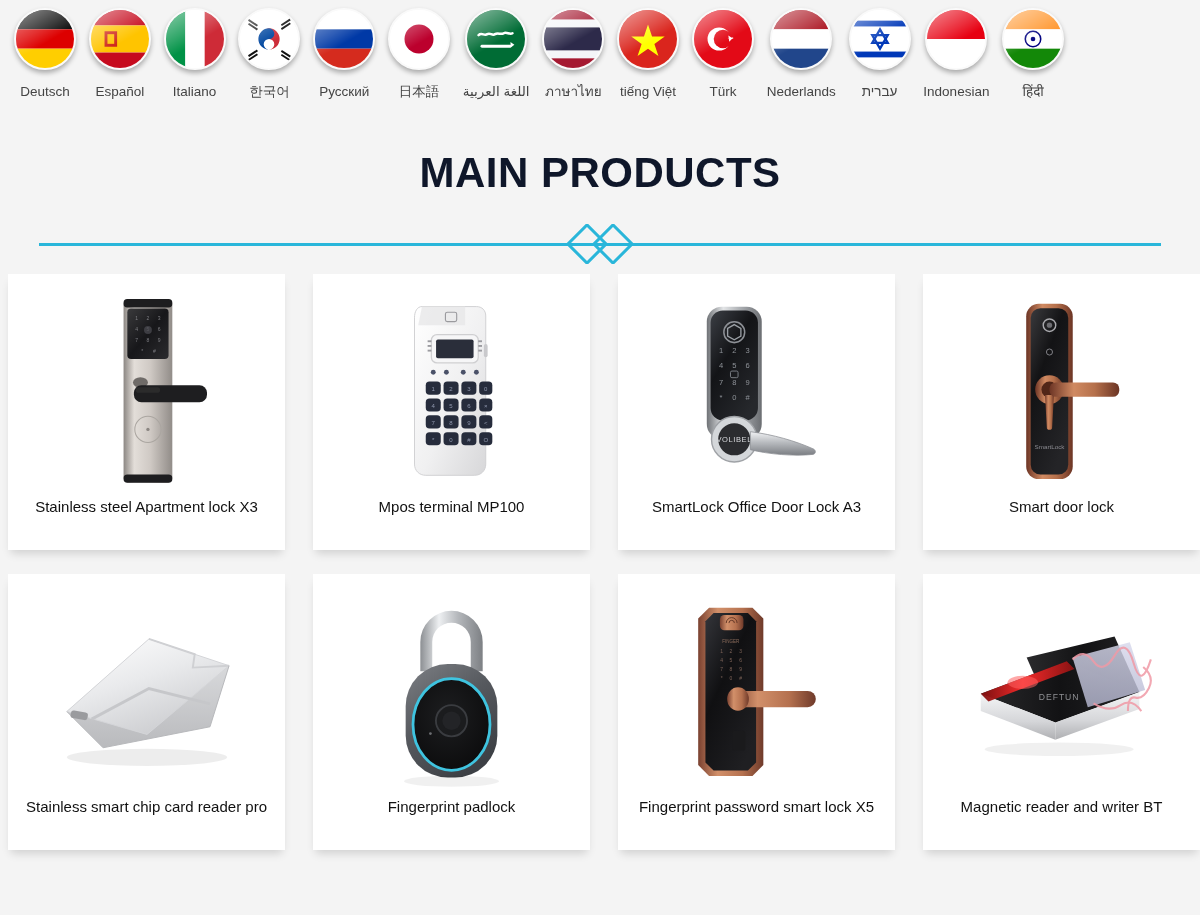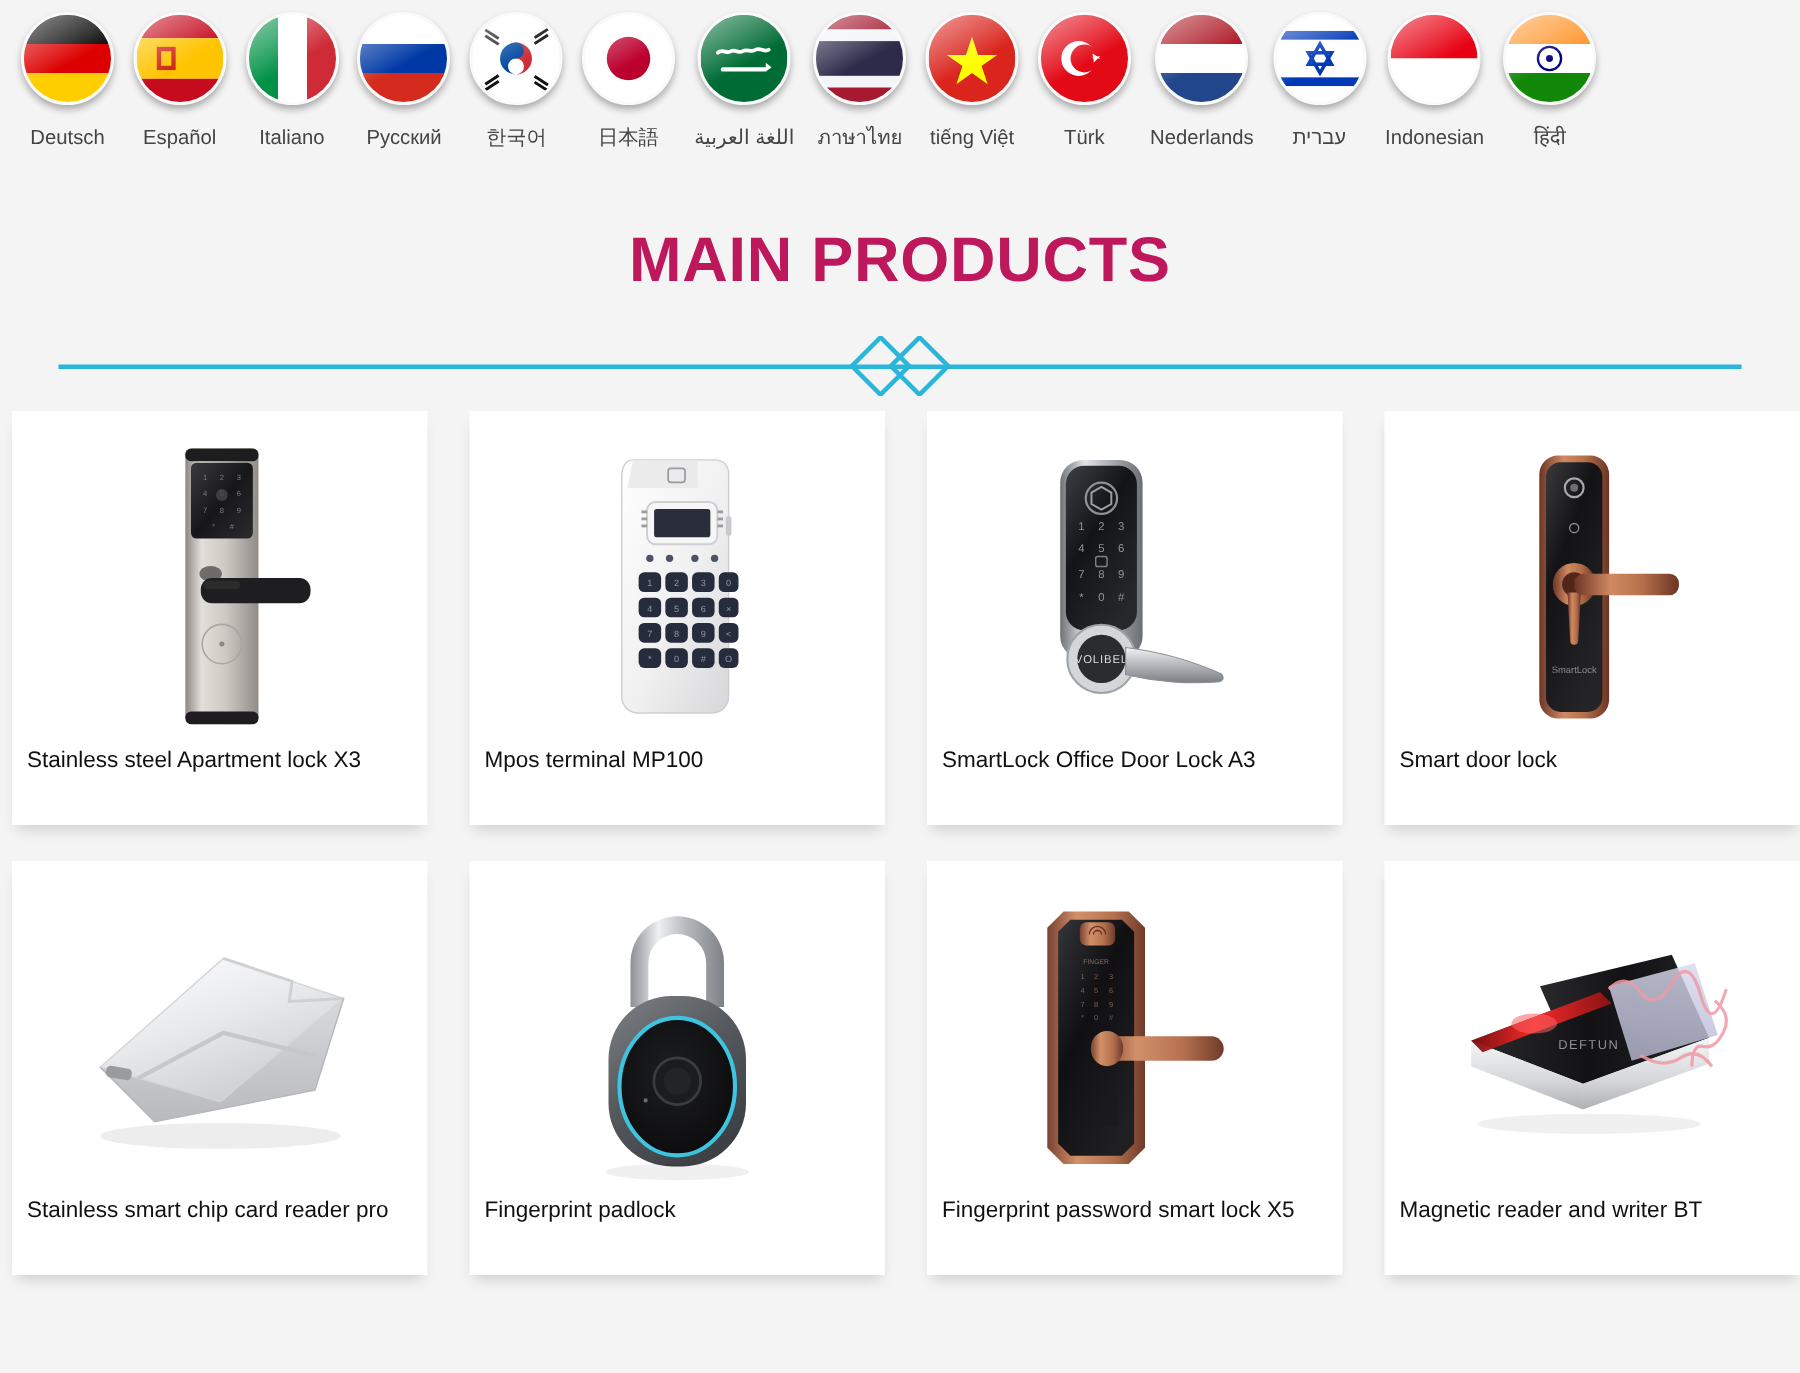--- a/index.html
+++ b/index.html
@@ -60,21 +60,21 @@
     line-height: 1;
     text-align: center;
   }
 
   
   #section-title {
     text-align: center;
     font-size: 42px;
     font-weight: bold;
     letter-spacing: 0.5px;
-    color: #be185d;
+    color: #0f172a;
     margin-top: 12px;
     line-height: 1;
   }
 
   
   #divider {
     position: relative;
     width: 1122px;
     margin: 30px auto 0 auto;
     height: 40px;
@@ -122,21 +122,21 @@
     width: 100%;
     display: flex;
     align-items: center;
     justify-content: center;
   }
   .product-image svg { display: block; }
 
   .product-title {
     font-size: 15px;
     color: #111;
-    text-align: left;
+    text-align: center;
     line-height: 1.15;
     width: 100%;
     padding: 0 4px;
   }
 </style>
 </head>
 <body>
 
 <div id="lang-bar">
   <div class="lang-row" id="lang-row" style="gap: 12.8104px;">
@@ -167,31 +167,20 @@
       <div class="lang-item">
         <div class="flag-circle">
           <svg id="flag-italy-icon" viewBox="0 0 60 60">
             <rect width="20" height="60" fill="#009246"></rect>
             <rect x="20" width="20" height="60" fill="#fff"></rect>
             <rect x="40" width="20" height="60" fill="#ce2b37"></rect>
           </svg>
           <div class="flag-gloss"></div>
         </div>
         <div class="lang-label">Italiano</div>
-      </div>
-      <div class="lang-item">
-        <div class="flag-circle">
-          <svg id="flag-russia-icon" viewBox="0 0 60 60">
-            <rect width="60" height="20" fill="#fff"></rect>
-            <rect y="20" width="60" height="20" fill="#0039a6"></rect>
-            <rect y="40" width="60" height="20" fill="#d52b1e"></rect>
-          </svg>
-          <div class="flag-gloss"></div>
-        </div>
-        <div class="lang-label">Русский</div>
       </div>
       <div class="lang-item">
         <div class="flag-circle">
           <svg id="flag-south-korea-icon" viewBox="0 0 60 60">
             <rect width="60" height="60" fill="#fff"></rect>
             <path d="M30 19a11 11 0 0 1 0 22 5.5 5.5 0 0 0 0-11 5.5 5.5 0 0 1 0-11z" fill="#cd2e3a"></path>
             <path d="M30 19a11 11 0 0 0 0 22 5.5 5.5 0 0 1 0-11 5.5 5.5 0 0 0 0-11z" fill="#0047a0"></path>
             <g fill="#111">
               <rect x="8" y="12" width="11" height="2" transform="rotate(33 13 13)"></rect>
               <rect x="8" y="16" width="11" height="2" transform="rotate(33 13 17)"></rect>
@@ -199,20 +188,31 @@
               <rect x="42" y="16" width="11" height="2" transform="rotate(-33 47 17)"></rect>
               <rect x="8" y="44" width="11" height="2" transform="rotate(-33 13 45)"></rect>
               <rect x="8" y="48" width="11" height="2" transform="rotate(-33 13 49)"></rect>
               <rect x="42" y="44" width="11" height="2" transform="rotate(33 47 45)"></rect>
               <rect x="42" y="48" width="11" height="2" transform="rotate(33 47 49)"></rect>
             </g>
           </svg>
           <div class="flag-gloss"></div>
         </div>
         <div class="lang-label">한국어</div>
+      </div>
+      <div class="lang-item">
+        <div class="flag-circle">
+          <svg id="flag-russia-icon" viewBox="0 0 60 60">
+            <rect width="60" height="20" fill="#fff"></rect>
+            <rect y="20" width="60" height="20" fill="#0039a6"></rect>
+            <rect y="40" width="60" height="20" fill="#d52b1e"></rect>
+          </svg>
+          <div class="flag-gloss"></div>
+        </div>
+        <div class="lang-label">Русский</div>
       </div>
       <div class="lang-item">
         <div class="flag-circle">
           <svg id="flag-japan-icon" viewBox="0 0 60 60">
             <rect width="60" height="60" fill="#fff"></rect>
             <circle cx="30" cy="30" r="15" fill="#bc002d"></circle>
           </svg>
           <div class="flag-gloss"></div>
         </div>
         <div class="lang-label">日本語</div>

